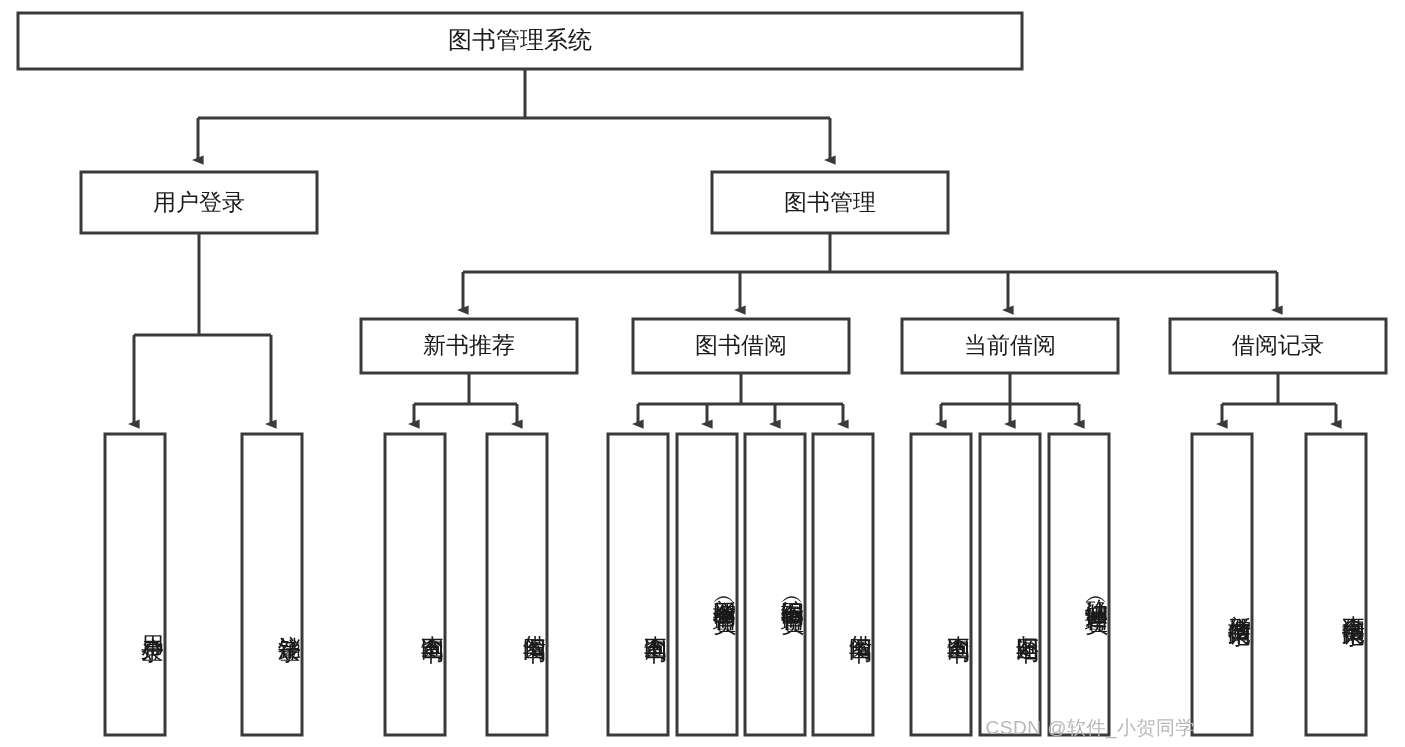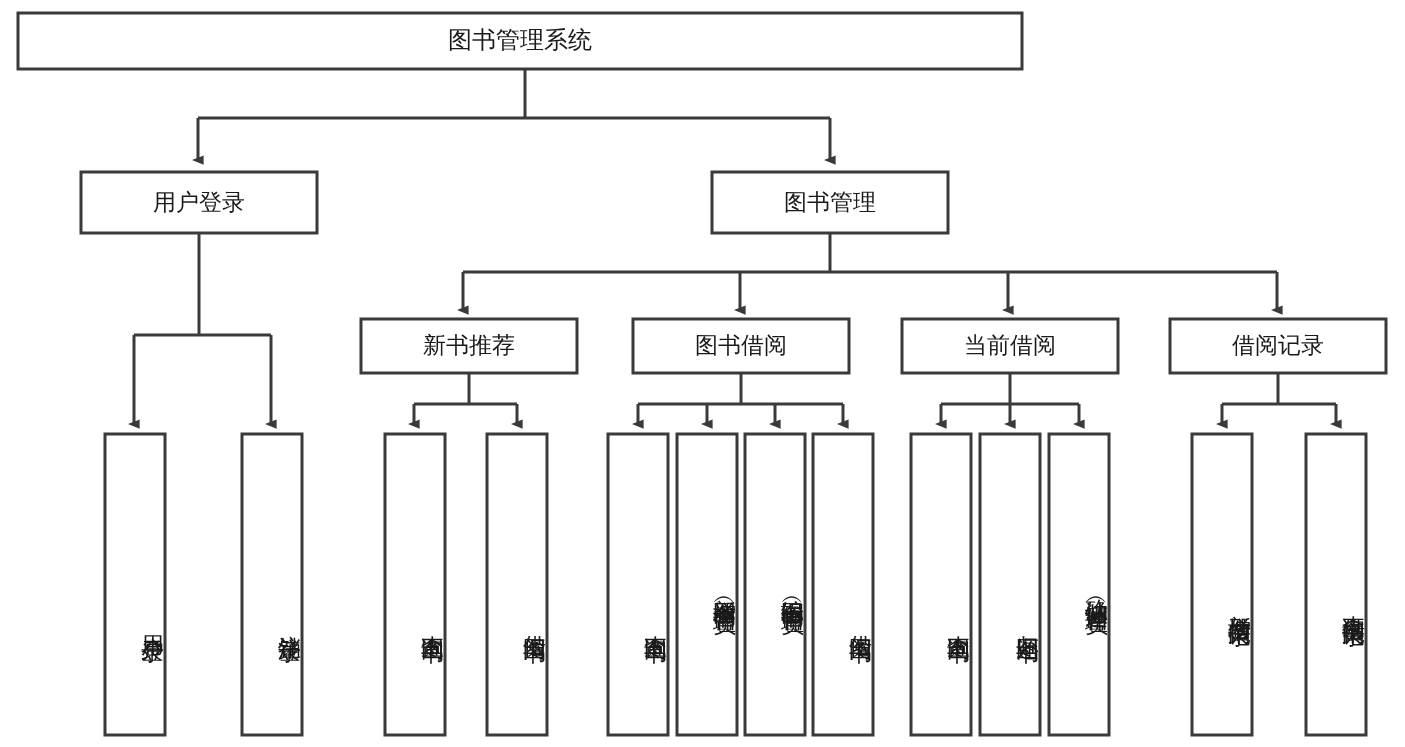--- a/index.html
+++ b/index.html
@@ -198,14 +198,15 @@
   <div class="vlabel" style="left:745px; top:444px; width:60px; height:291px;">编辑图书（管理员）</div>
   <div class="vlabel" style="left:813px; top:506px; width:60px; height:229px;">借阅图书</div>
 
   <div class="vlabel" style="left:911px; top:506px; width:60px; height:229px;">查询图书</div>
   <div class="vlabel" style="left:980px; top:506px; width:60px; height:229px;">归还图书</div>
   <div class="vlabel" style="left:1049px; top:444px; width:60px; height:291px;">确认归还（管理员）</div>
 
   <div class="vlabel" style="left:1192px; top:470px; width:60px; height:265px;">新增借阅记录</div>
   <div class="vlabel" style="left:1306px; top:470px; width:60px; height:265px;">查询借阅记录</div>
 
+  <div class="watermark">CSDN @软件_小贺同学</div>
 
 </div>
 
 </body></html>

